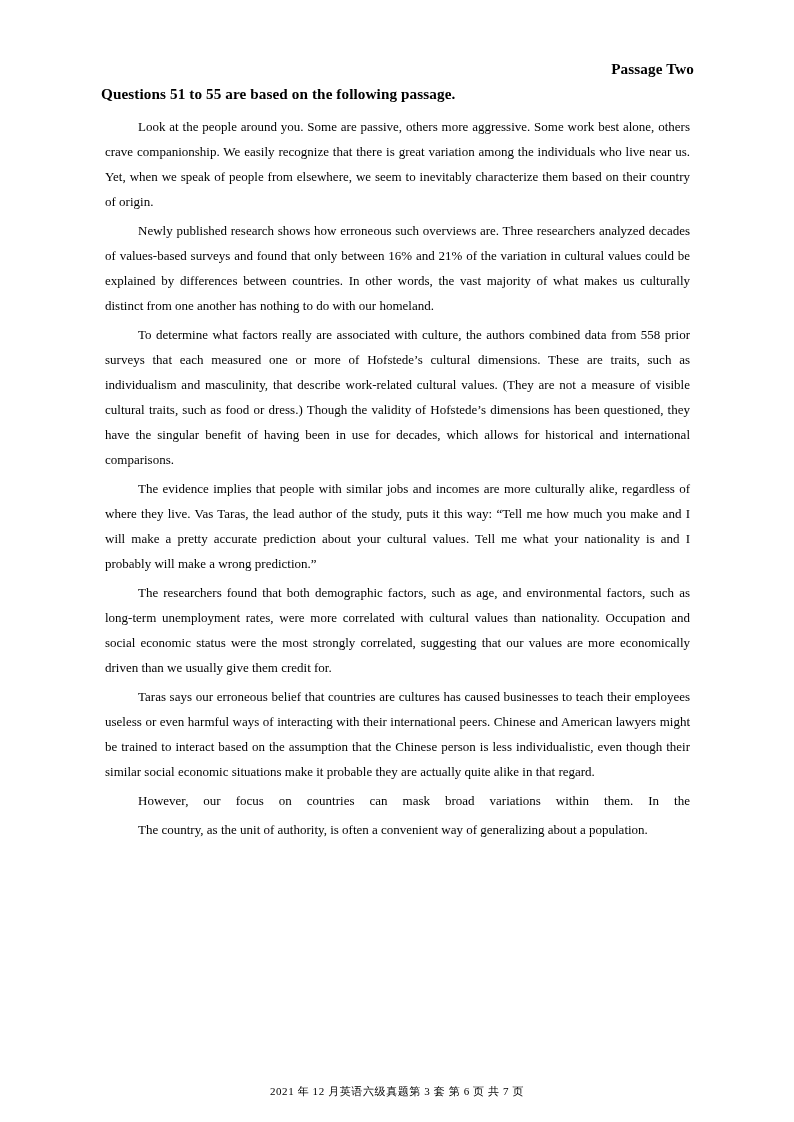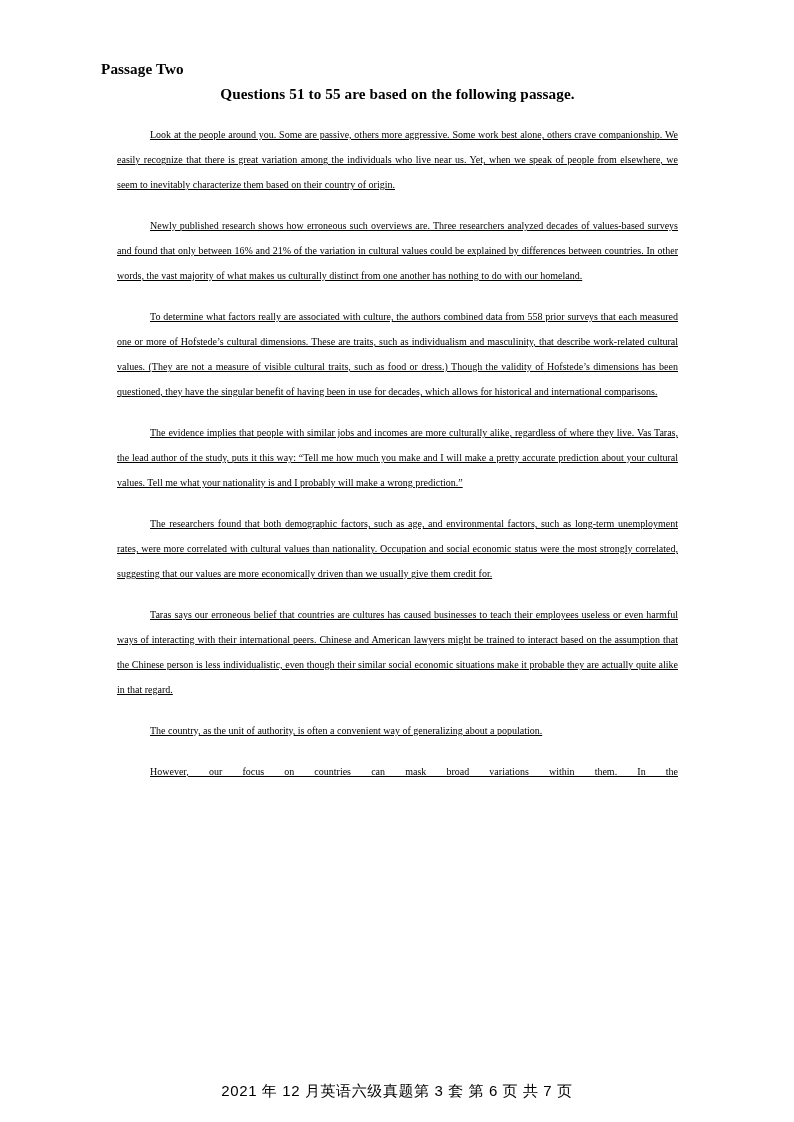--- a/index.html
+++ b/index.html
@@ -28,53 +28,52 @@
     left: 101px;
     top: 56px;
     width: 593px;
   }
   .heading {
     font-weight: bold;
     font-size: 15.2px;
     line-height: 25px;
     letter-spacing: 0.1px;
     margin: 0;
-    text-align: left;
+    text-align: right;
   }
   .heading-sub {
     font-weight: bold;
     font-size: 15.2px;
     line-height: 25px;
     letter-spacing: 0.1px;
     margin: 0 0 8px 0;
-    text-align: center;
+    text-align: left;
   }
   .para {
-    font-size: 10px;
+    font-size: 13px;
     line-height: 25px;
-    margin: 16px;
+    margin: 4px;
     text-align: justify;
     text-justify: inter-word;
     text-indent: 33px;
     -webkit-hyphens: none;
     hyphens: none;
-    text-decoration: underline;
   }
   .para.last-full {
     text-align-last: justify;
   }
   .footer {
     position: absolute;
     left: 0;
     top: 1081px;
     width: 794px;
     text-align: center;
-    font-size: 15px;
+    font-size: 11px;
     line-height: 20px;
-    font-family: Liberation Sans, sans-serif;
+    font-family: Liberation Serif, serif;
     color: #000000;
     letter-spacing: 0.6px;
   }
 </style>
 </head>
 <body>
 
 <div class="page">
   <div class="content">
 
@@ -88,20 +87,20 @@
     <p class="para">Newly published research shows how erroneous such overviews are. Three researchers analyzed decades of values-based surveys and found that only between 16% and 21% of the variation in cultural values could be explained by differences between countries. In other words, the vast majority of what makes us culturally distinct from one another has nothing to do with our homeland.</p>
 
     <p class="para">To determine what factors really are associated with culture, the authors combined data from 558 prior surveys that each measured one or more of Hofstede’s cultural dimensions. These are traits, such as individualism and masculinity, that describe work-related cultural values. (They are not a measure of visible cultural traits, such as food or dress.) Though the validity of Hofstede’s dimensions has been questioned, they have the singular benefit of having been in use for decades, which allows for historical and international comparisons.</p>
 
     <p class="para">The evidence implies that people with similar jobs and incomes are more culturally alike, regardless of where they live. Vas Taras, the lead author of the study, puts it this way: “Tell me how much you make and I will make a pretty accurate prediction about your cultural values. Tell me what your nationality is and I probably will make a wrong prediction.”</p>
 
     <p class="para">The researchers found that both demographic factors, such as age, and environmental factors, such as long-term unemployment rates, were more correlated with cultural values than nationality. Occupation and social economic status were the most strongly correlated, suggesting that our values are more economically driven than we usually give them credit for.</p>
 
     <p class="para">Taras says our erroneous belief that countries are cultures has caused businesses to teach their employees useless or even harmful ways of interacting with their international peers. Chinese and American lawyers might be trained to interact based on the assumption that the Chinese person is less individualistic, even though their similar social economic situations make it probable they are actually quite alike in that regard.</p>
 
+    <p class="para last-full">However, our focus on countries can mask broad variations within them. In the</p>
+
     <p class="para">The country, as the unit of authority, is often a convenient way of generalizing about a population.</p>
-
-    <p class="para last-full">However, our focus on countries can mask broad variations within them. In the</p>
 
   </div>
 
   <div class="footer">2021 年 12 月英语六级真题第 3 套  第 6 页 共 7 页</div>
 </div>
 
 </body></html>

